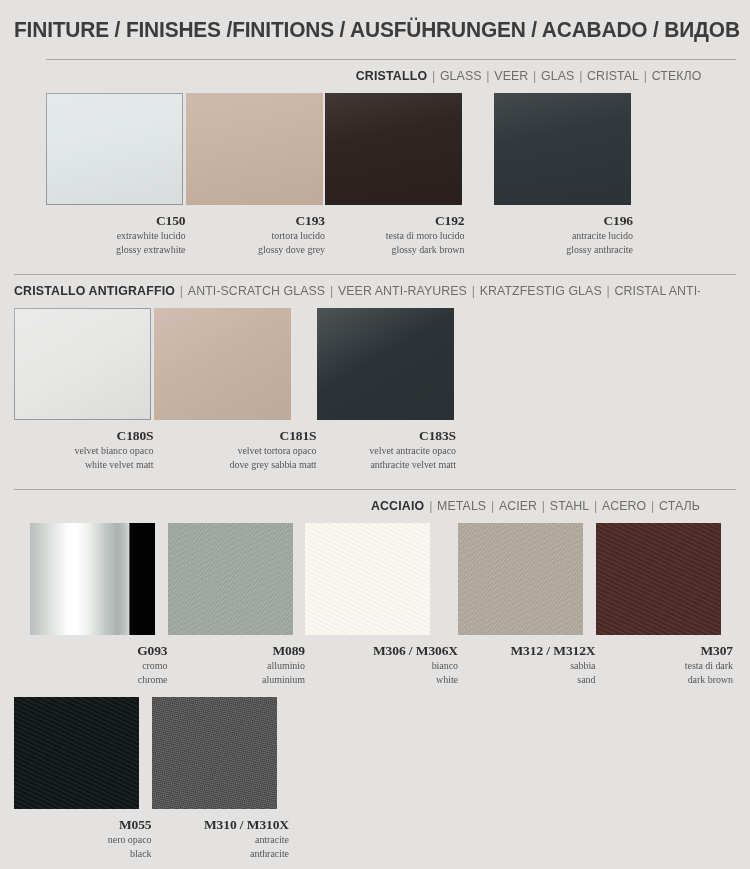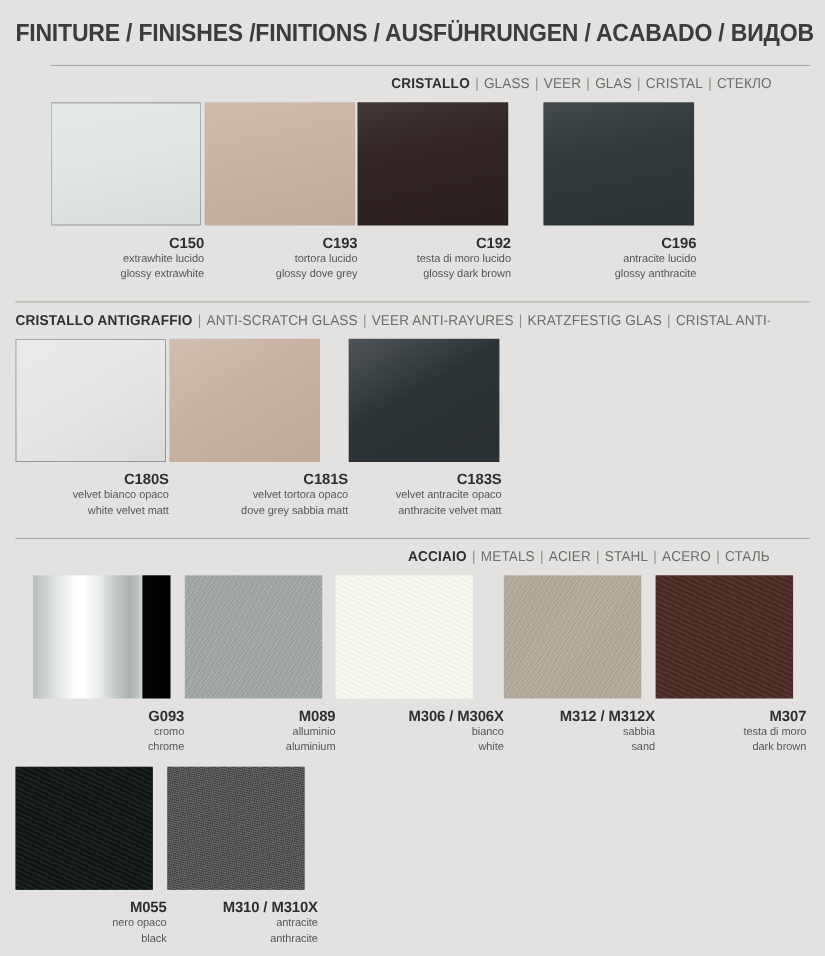--- a/index.html
+++ b/index.html
@@ -62,20 +62,21 @@
   }
   .section-head .alt {
     color: #6e6d6b;
     letter-spacing: 0.1px;
   }
 
   
   .row {
     display: flex;
     align-items: flex-start;
+    font-family: Liberation Serif, serif;
   }
   .cell {
     box-sizing: border-box;
   }
   .swatch {
     width: 100%;
     height: 112px;
     position: relative;
     overflow: hidden;
   }
@@ -252,21 +253,21 @@
             <div class="caption">
               <div class="code">M312 / M312X</div>
               <div class="desc">sabbia</div>
               <div class="desc">sand</div>
             </div>
           </div>
           <div class="cell" style="width: 137.5px;">
             <div class="swatch tex-soft" style="width: 125px; background: rgb(74, 41, 35);"></div>
             <div class="caption">
               <div class="code">M307</div>
-              <div class="desc">testa di moro</div>
+              <div class="desc">testa di dark</div>
               <div class="desc">dark brown</div>
             </div>
           </div>
         </div>
         <div class="row" style="margin-top: 10px;">
           <div class="cell" style="width: 137.5px;">
             <div class="swatch tex-soft" style="width: 125px; background: rgb(14, 21, 20);"></div>
             <div class="caption">
               <div class="code">M055</div>
               <div class="desc">nero opaco</div>

